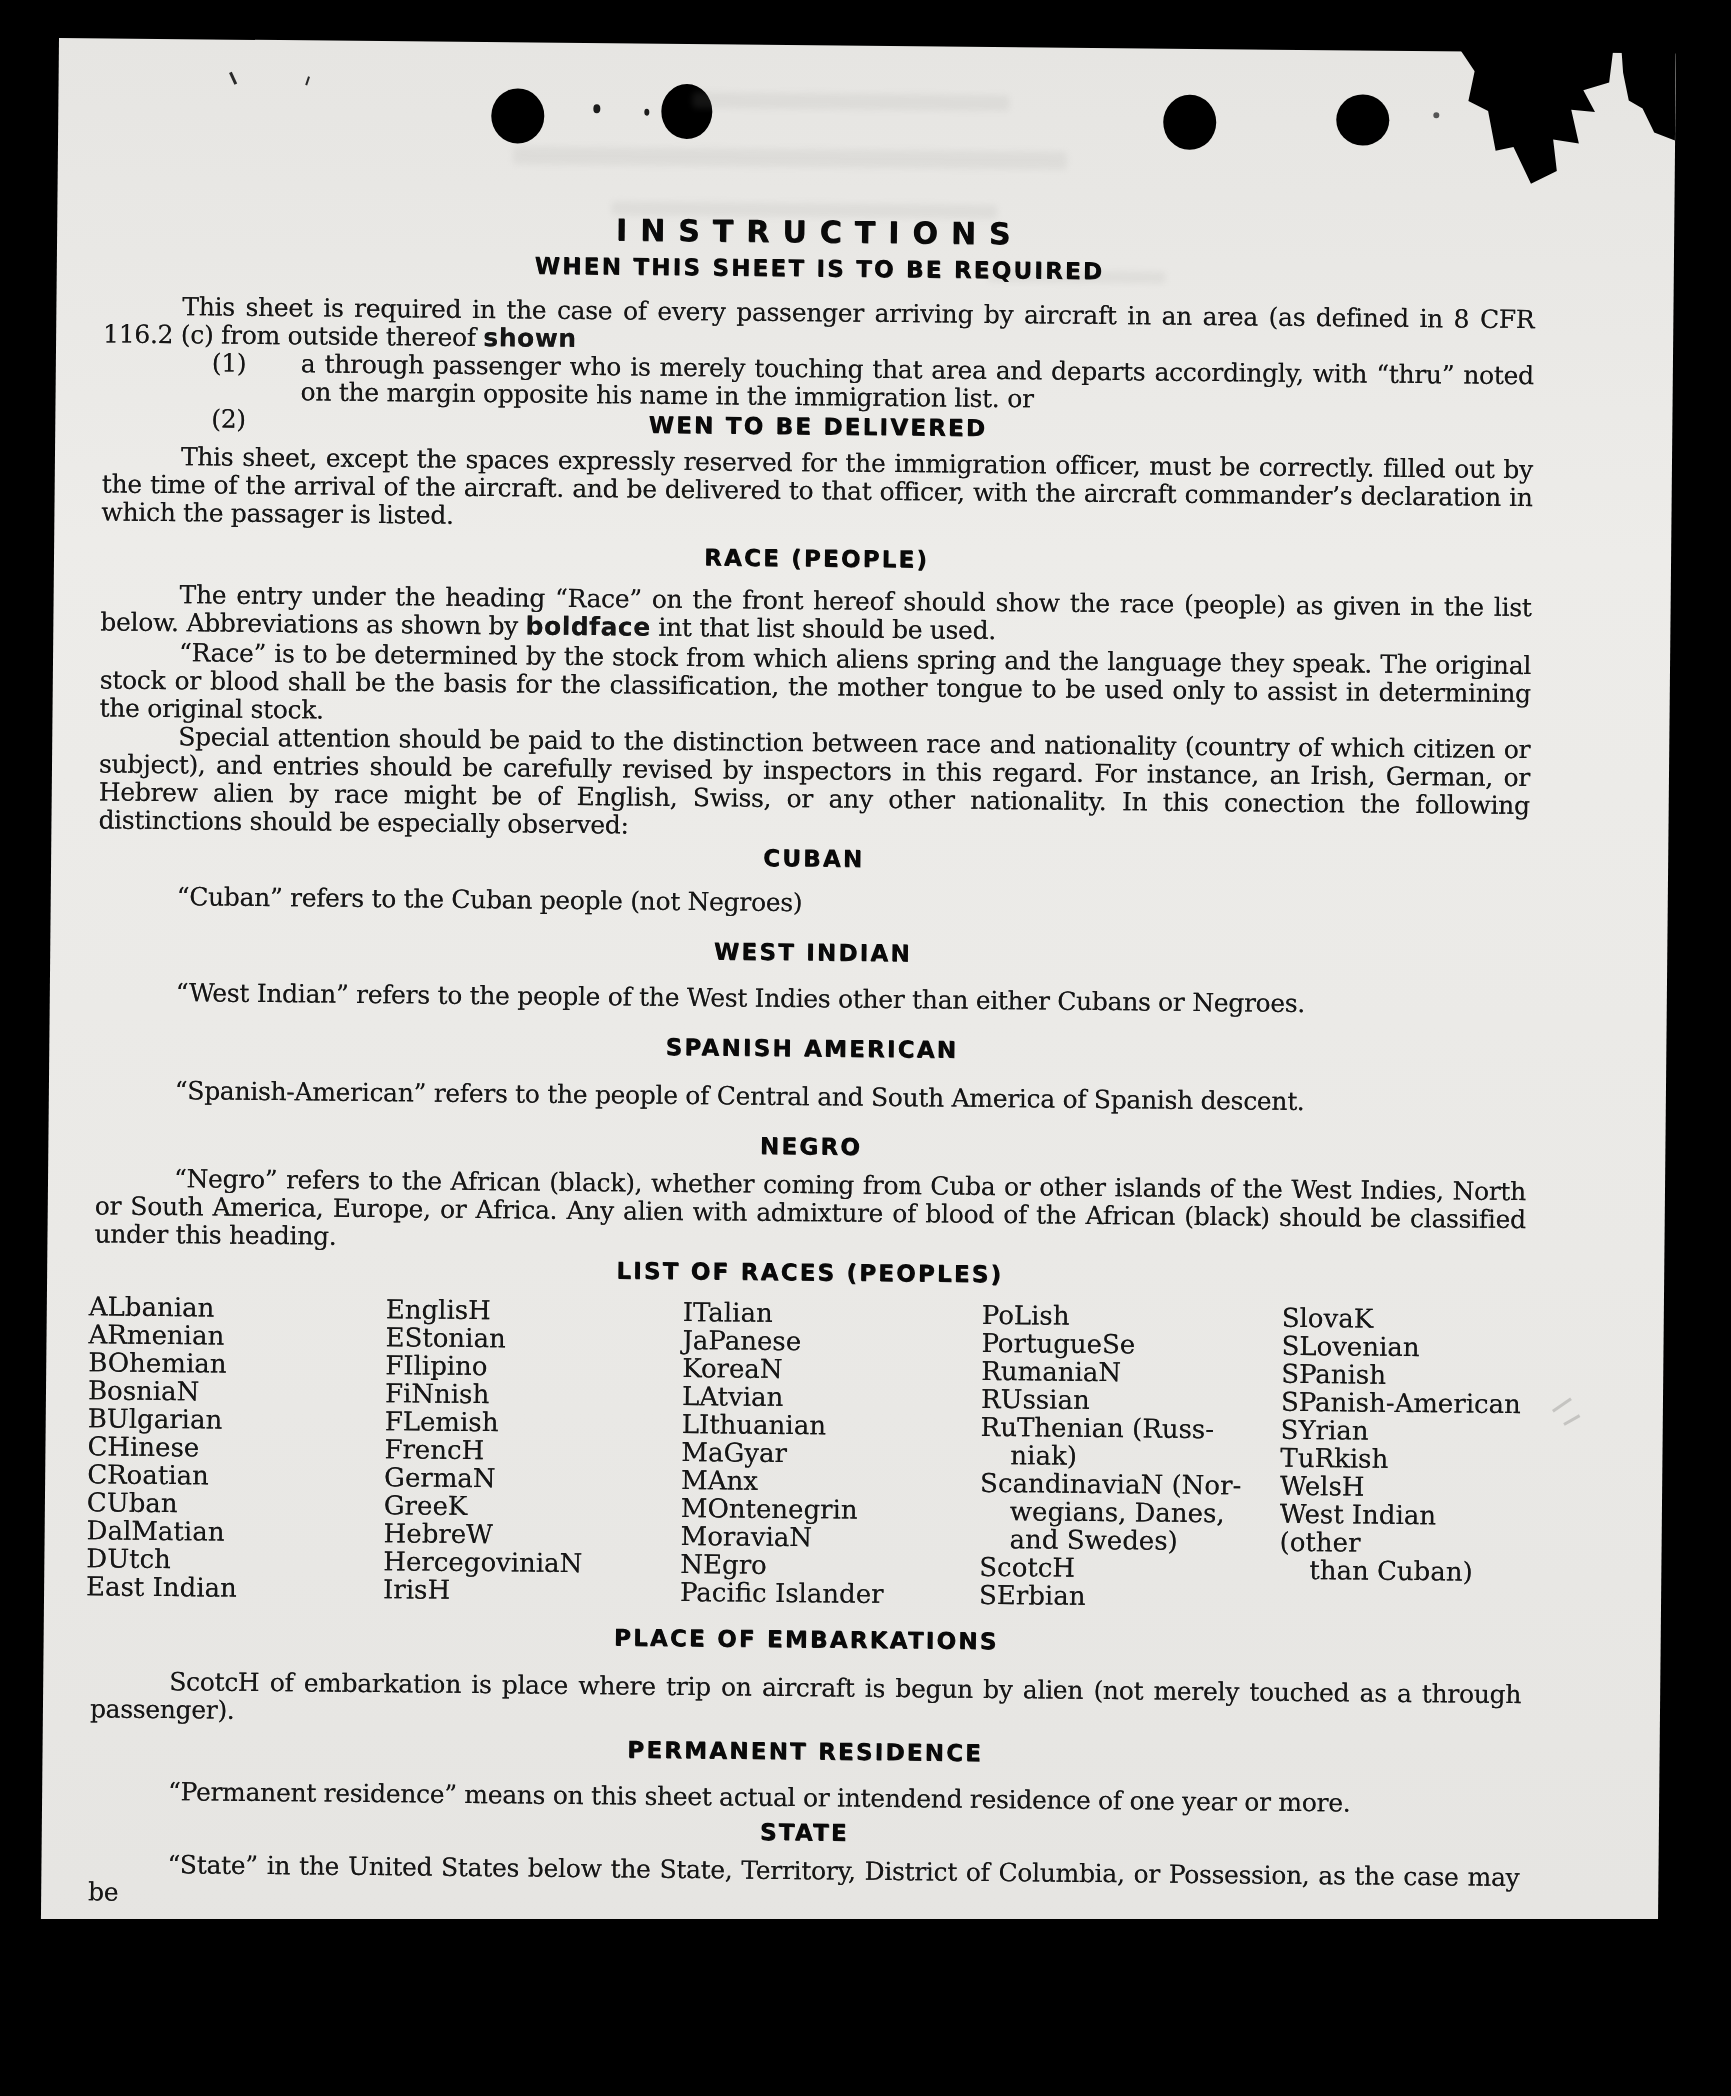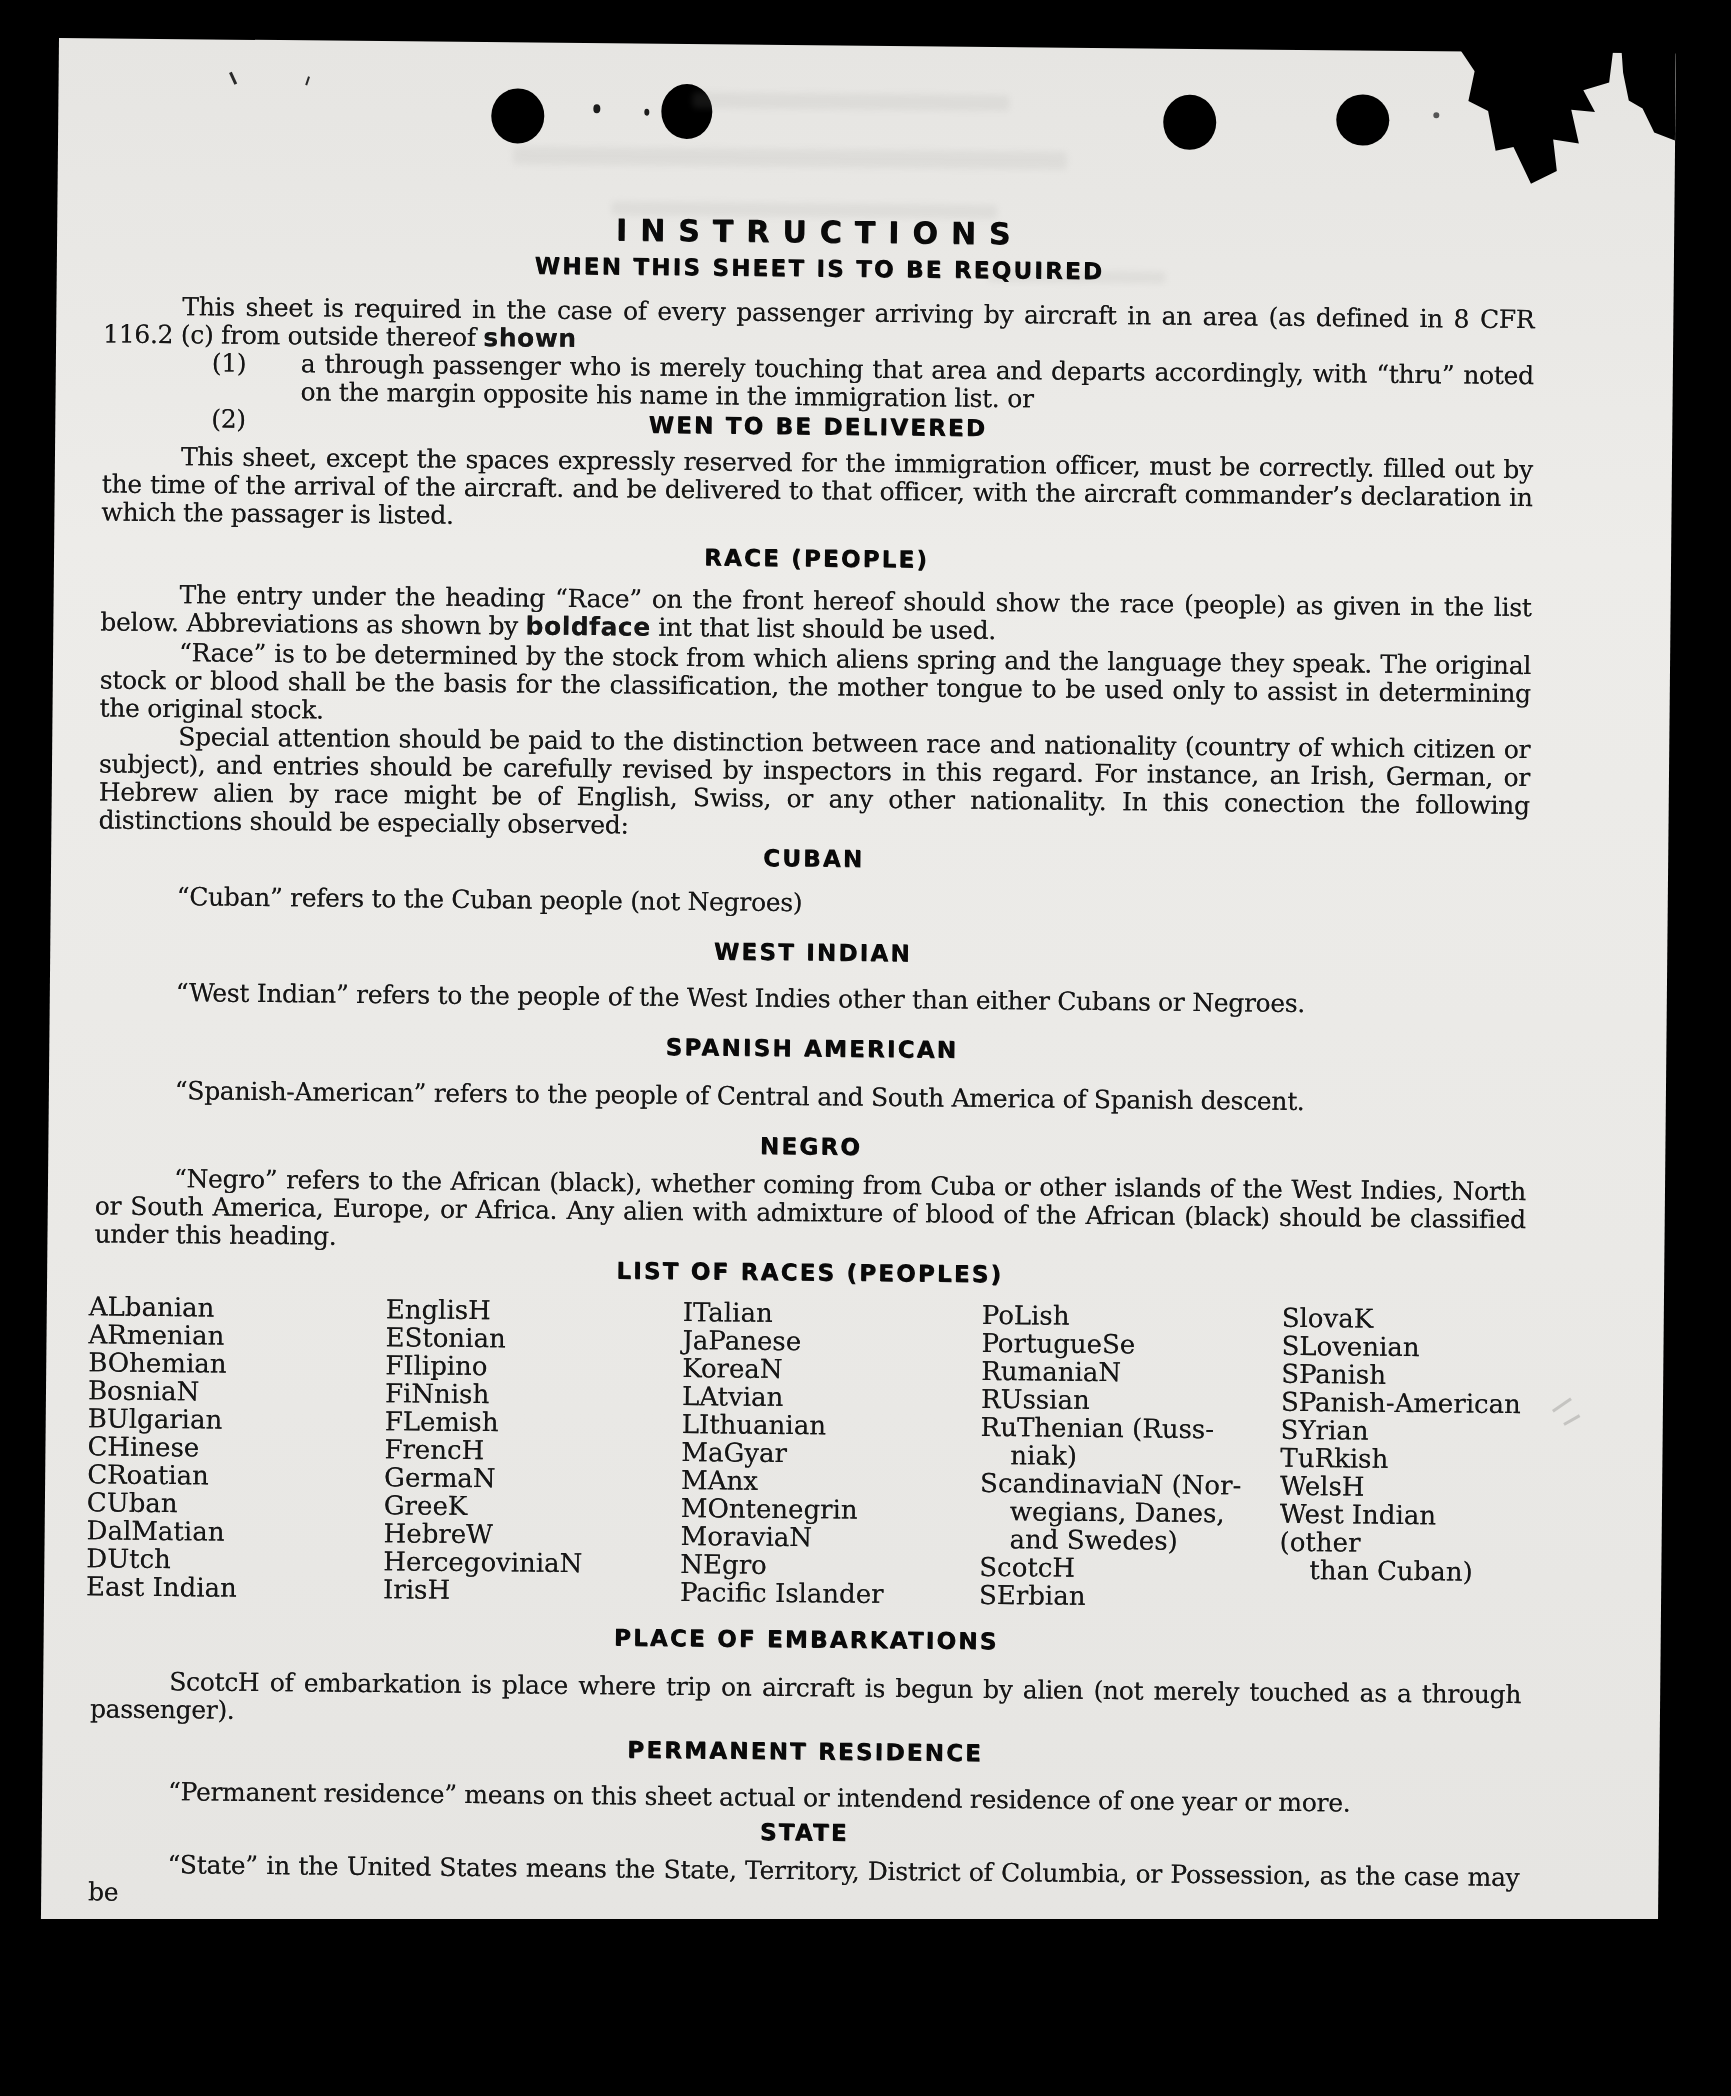--- a/index.html
+++ b/index.html
@@ -169,19 +169,19 @@
               <div class="cline">WelsH</div>
               <div class="cline">West Indian (other</div>
               <div class="cline ind">than Cuban)</div>
             </div>
           </div>
           <div class="hdr" style="margin-top: 14px;">PLACE OF EMBARKATIONS</div>
           <p class="para" style="margin-top: 22px;"><span>ScotcH of embarkation is place where trip on aircraft is begun by alien (not merely touched as a through passenger).</span></p>
           <div class="hdr" style="margin-top: 8px;">PERMANENT RESIDENCE</div>
           <p class="para" style="margin-top: 20px;"><span>“Permanent residence” means on this sheet actual or intendend residence of one year or more.</span></p>
           <div class="hdr" style="margin-top: 7px;">STATE</div>
-          <p class="para" style="margin-top: 12px;"><span>“State” in the United States means the State, Territory, District of Columbia, or Possession, as the case may be</span></p>
+          <p class="para" style="margin-top: 12px;"><span>“State” in the United States below the State, Territory, District of Columbia, or Possession, as the case may be</span></p>
         </div>
     </div>
 
   </div>
 </div>
 
 
 </body></html>

